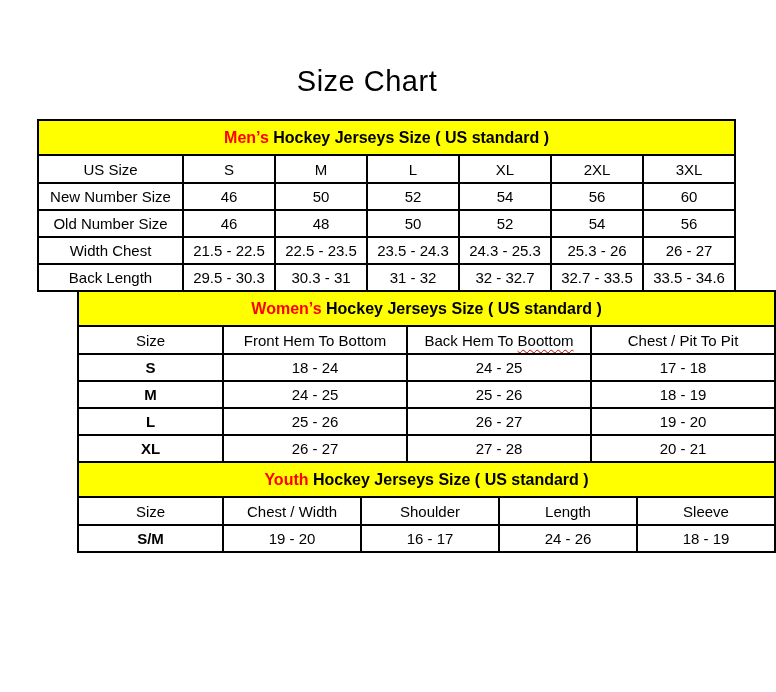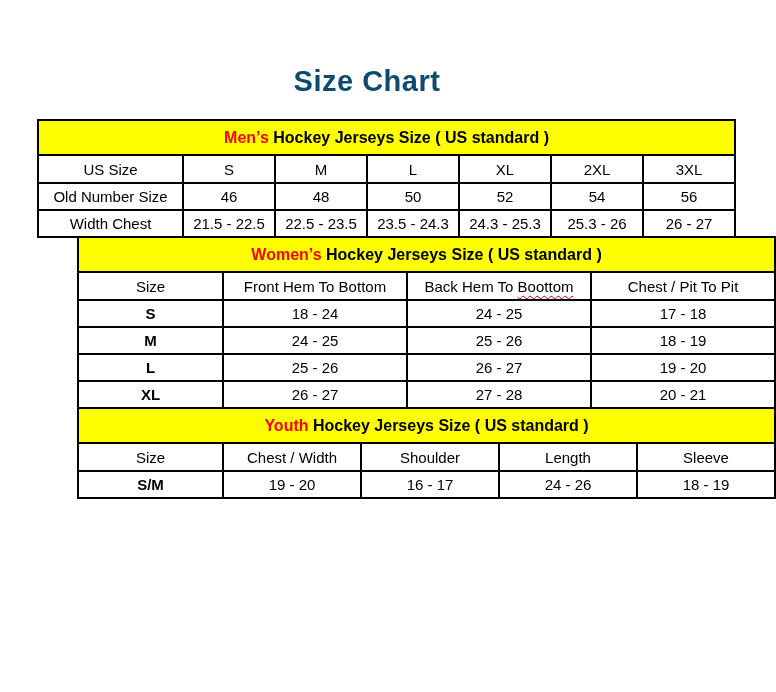--- a/index.html
+++ b/index.html
@@ -10,22 +10,22 @@
     height: 692px;
     overflow: hidden;
     font-family: "Liberation Sans", sans-serif;
   }
   h1.page-title {
     margin: 64px 0 21px 0;
     width: 734px;
     text-align: center;
     font-size: 29px;
     line-height: 34px;
-    font-weight: bold;
-    color: #0c4a6e;
+    font-weight: normal;
+    color: #000000;
     letter-spacing: 0.5px;
   }
   .chart-wrap {
     margin-left: 37px;
     width: 769px;
   }
   table.size-table {
     border-collapse: collapse;
     table-layout: fixed;
     width: 697px;
@@ -96,36 +96,54 @@
         <tr class="header-row">
           <td>US Size</td>
           <td>S</td>
           <td>M</td>
           <td>L</td>
           <td>XL</td>
           <td>2XL</td>
           <td>3XL</td>
         </tr>
         <tr class="data-row">
+          <td>New Number Size</td>
+          <td>46</td>
+          <td>50</td>
+          <td>52</td>
+          <td>54</td>
+          <td>56</td>
+          <td>60</td>
+        </tr>
+        <tr class="data-row">
           <td>Old Number Size</td>
           <td>46</td>
           <td>48</td>
           <td>50</td>
           <td>52</td>
           <td>54</td>
           <td>56</td>
         </tr>
         <tr class="data-row">
           <td>Width Chest</td>
           <td>21.5 - 22.5</td>
           <td>22.5 - 23.5</td>
           <td>23.5 - 24.3</td>
           <td>24.3 - 25.3</td>
           <td>25.3 - 26</td>
           <td>26 - 27</td>
+        </tr>
+        <tr class="data-row">
+          <td>Back Length</td>
+          <td>29.5 - 30.3</td>
+          <td>30.3 - 31</td>
+          <td>31 - 32</td>
+          <td>32 - 32.7</td>
+          <td>32.7 - 33.5</td>
+          <td>33.5 - 34.6</td>
         </tr>
       </tbody>
     </table>
 
     <table class="size-table">
       <colgroup>
         <col class="c-label">
           <col class="c-women">
           <col class="c-women">
           <col class="c-women">

